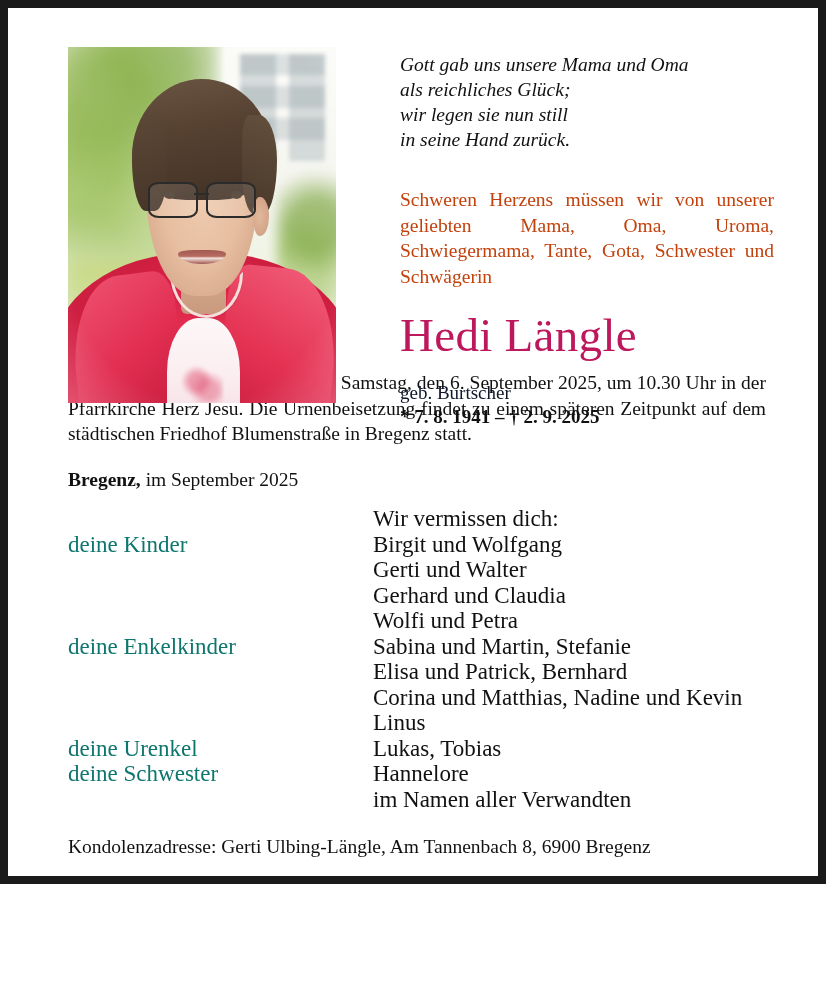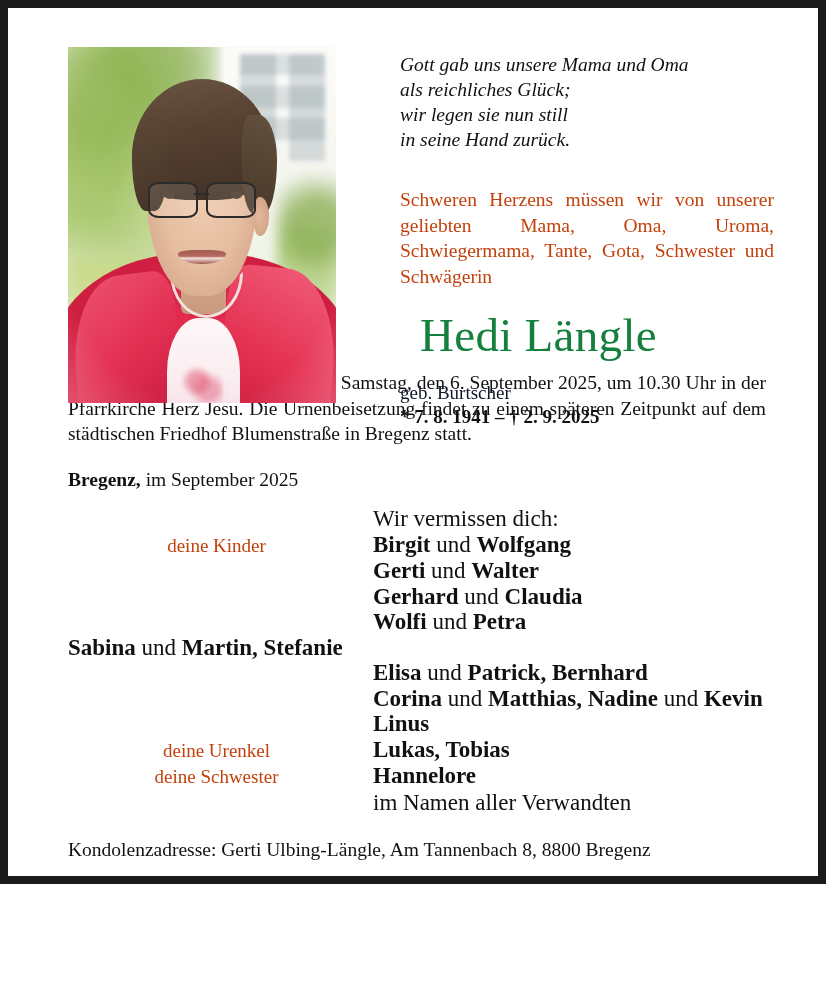--- a/index.html
+++ b/index.html
@@ -293,22 +293,21 @@
     color: #c2410c;
     text-align: justify;
     -webkit-hyphens: auto;
     hyphens: auto;
   }
   .name {
     margin-top: 20px;
     font-size: 47px;
     line-height: 52px;
     letter-spacing: 0.3px;
-    color: #15803d;
-    margin-left: 20px;
+    color: #be185d;
   }
   .maiden {
     margin-top: 20px;
     font-size: 19px;
     font-weight: normal;
     line-height: 23px;
     color: #0f172a;
   }
   .dates {
     margin-top: 1px;
@@ -344,31 +343,31 @@
     padding: 0 0 0 60px;
   }
   .fam-row {
     display: flex;
     align-items: baseline;
     line-height: 25.5px;
   }
   .fam-label {
     width: 305px;
     flex: 0 0 305px;
-    text-align: center;
+    text-align: left;
     padding-right: 8px;
-    font-size: 19px;
-    color: #c2410c;
+    font-size: 23px;
+    color: #0f766e;
     box-sizing: border-box;
   }
   .fam-names {
     font-size: 23px;
     color: #111;
   }
-  .fam-names b { font-weight: bold; }
+  .fam-names b { font-weight: normal; }
 
   .kondolenz {
     padding: 0 52px 0 60px;
     margin-top: 22px;
     font-size: 19.5px;
     line-height: 25.5px;
     color: #111;
   }
 </style>
 </head>
@@ -445,20 +444,21 @@
           </div>
           <div class="fam-row">
             <div class="fam-label"></div>
             <div class="fam-names"><b>Gerhard</b> und <b>Claudia</b></div>
           </div>
           <div class="fam-row">
             <div class="fam-label"></div>
             <div class="fam-names"><b>Wolfi</b> und <b>Petra</b></div>
           </div>
           <div class="fam-row">
+            <div class="fam-label">deine Enkelkinder</div>
             <div class="fam-names"><b>Sabina</b> und <b>Martin, Stefanie</b></div>
           </div>
           <div class="fam-row">
             <div class="fam-label"></div>
             <div class="fam-names"><b>Elisa</b> und <b>Patrick,  Bernhard</b></div>
           </div>
           <div class="fam-row">
             <div class="fam-label"></div>
             <div class="fam-names"><b>Corina</b> und <b>Matthias, Nadine</b> und <b>Kevin</b></div>
           </div>
@@ -474,16 +474,16 @@
             <div class="fam-label">deine Schwester</div>
             <div class="fam-names"><b>Hannelore</b></div>
           </div>
         </div>
       <div class="fam-row">
         <div class="fam-label"></div>
         <div class="fam-names">im Namen aller Verwandten</div>
       </div>
     </div>
 
-    <div class="kondolenz">Kondolenzadresse: Gerti Ulbing-Längle, Am Tannenbach 8, 8800 Bregenz</div>
+    <div class="kondolenz">Kondolenzadresse: Gerti Ulbing-Längle, Am Tannenbach 8, 6900 Bregenz</div>
 
   </div>
 </div>
 
 </body></html>

